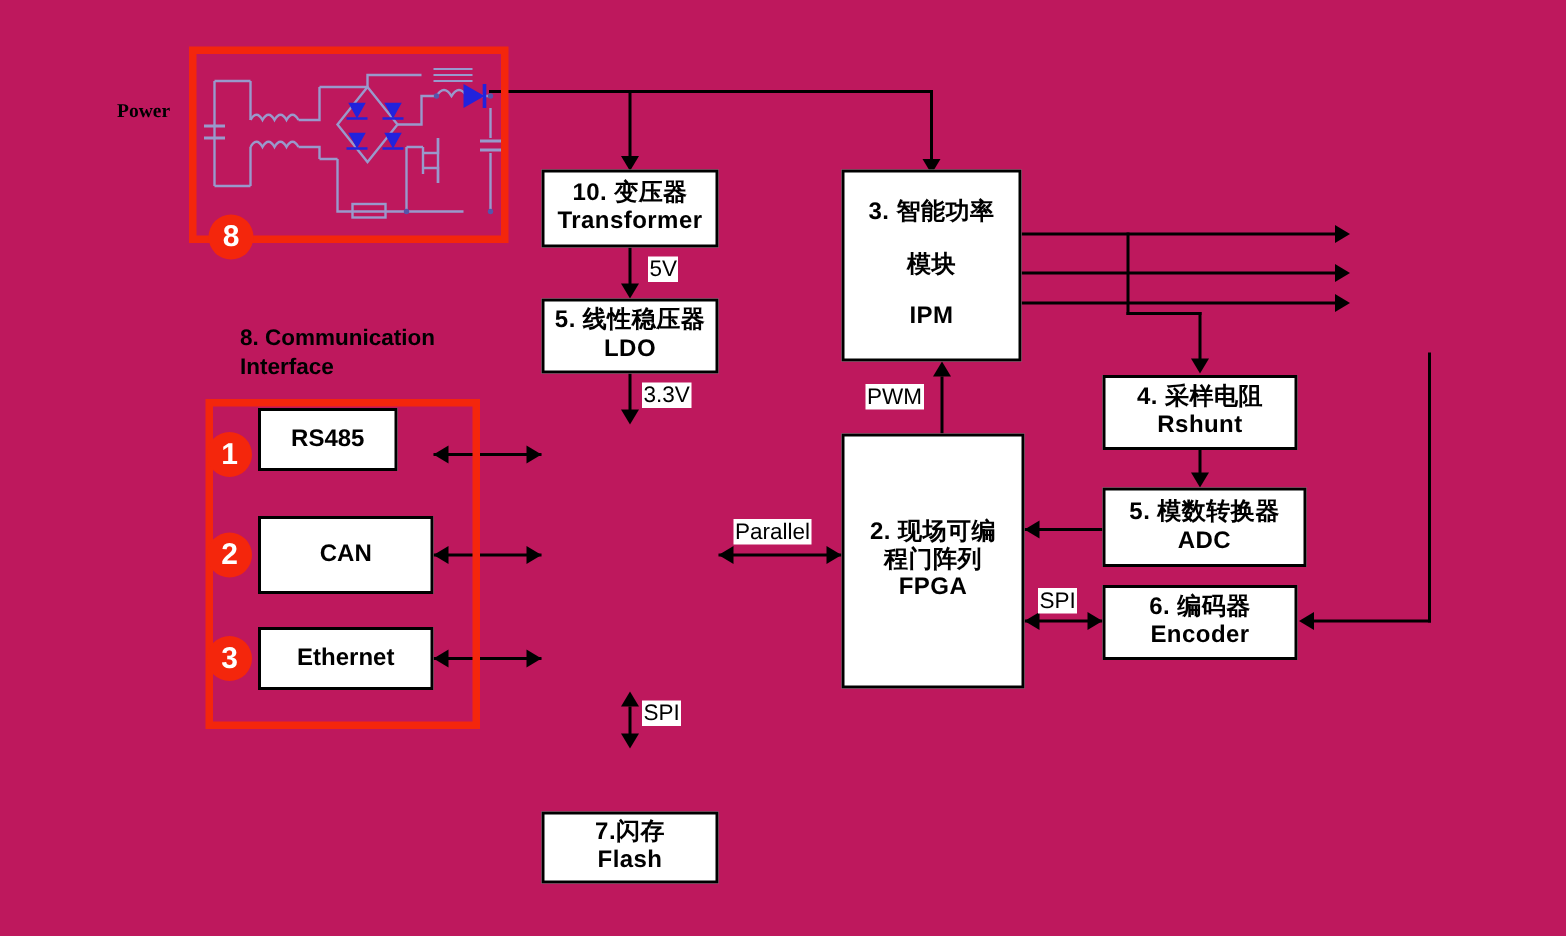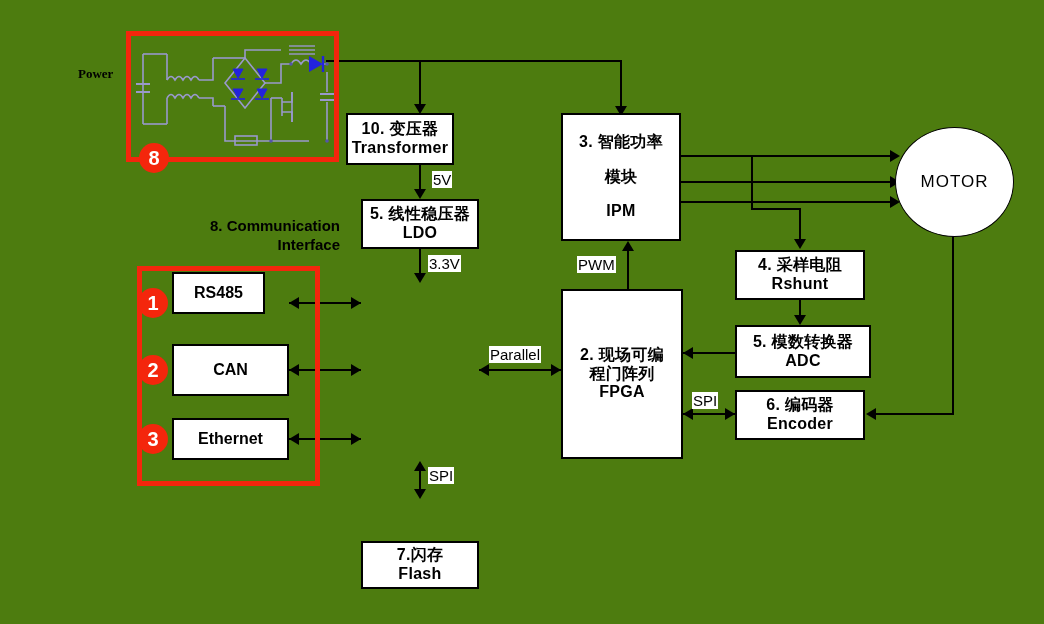--- a/index.html
+++ b/index.html
@@ -7,21 +7,21 @@
     padding: 0;
     background: #ffffff;
   }
   body {
     font-family: "Liberation Sans", sans-serif;
   }
   #canvas {
     position: relative;
     width: 1044px;
     height: 624px;
-    background: #4d7c0f;
+    background: #be185d;
     overflow: hidden;
   }
   
   .block {
     position: absolute;
     box-sizing: border-box;
     border: 2px solid #000000;
     background: #ffffff;
     display: flex;
     flex-direction: column;
@@ -224,21 +224,21 @@
       <circle cx="196" cy="105" r="1.8"></circle>
     </g>
   </svg>
 
   <div class="h-line" style="left:326px; top:60px; width:296px;"></div>
   <div class="v-line" style="left:419px; top:60px; height:48px;"></div>
   <div class="arrow down" style="left:414px; top:104px;"></div>
   <div class="v-line" style="left:620px; top:60px; height:50px;"></div>
   <div class="arrow down" style="left:615px; top:106px;"></div>
 
-  <div class="block" id="block-transformer" style="left:346px; top:113px; width:108px; height:52px;">
+  <div class="block" id="block-transformer" style="left:361px; top:113px; width:118px; height:52px;">
     <span class="cn">10. 变压器</span>
     <span class="en">Transformer</span>
   </div>
 
   <div class="v-line" style="left:419px; top:165px; height:28px;"></div>
   <div class="arrow down" style="left:414px; top:189px;"></div>
   <div class="wire-label" style="left:432px; top:171px;">5V</div>
 
   <div class="block" id="block-ldo" style="left:361px; top:199px; width:118px; height:50px;">
     <span class="cn">5. 线性稳压器</span>
@@ -253,21 +253,21 @@
   <div class="v-line" style="left:419px; top:471px; height:22px;"></div>
   <div class="arrow up" style="left:414px; top:461px;"></div>
   <div class="arrow down" style="left:414px; top:489px;"></div>
   <div class="wire-label" style="left:428px; top:467px;">SPI</div>
 
   <div class="block" id="block-flash" style="left:361px; top:497px; width:118px; height:48px;margin-top:44px;">
     <span class="cn">7.闪存</span>
     <span class="en">Flash</span>
   </div>
 
-  <div class="plain-label" id="comm-group-title" style="left:160px; top:217px;text-align:right;">8. Communication Interface</div>
+  <div class="plain-label" id="comm-group-title" style="left:160px; top:217px;">8. Communication Interface</div>
 
   <div class="red-group" id="comm-group" style="left:137px; top:266px; width:183px; height:220px;"></div>
 
   <div class="block one-line" id="block-rs485" style="left:172px; top:272px; width:93px; height:42px;">
     <span>RS485</span>
   </div>
   <div class="badge" style="left:138px; top:288px;">1</div>
 
   <div class="block one-line" id="block-can" style="left:172px; top:344px; width:117px; height:52px;">
     <span>CAN</span>
@@ -349,17 +349,14 @@
 
   <div class="h-line" style="left:683px; top:413px; width:52px;"></div>
   <div class="arrow left" style="left:683px; top:408px;"></div>
   <div class="arrow right" style="left:725px; top:408px;"></div>
   <div class="wire-label" style="left:692px; top:392px;">SPI</div>
 
   <div class="v-line" style="left:952px; top:235px; height:180px;"></div>
   <div class="h-line" style="left:873px; top:413px; width:81px;"></div>
   <div class="arrow left" style="left:866px; top:408px;"></div>
 
-  <div id="motor" style="left:895px; top:127px; width:117px; height:108px;">
-    <span>MOTOR</span>
-  </div>
 
 </div>
 
 </body></html>

